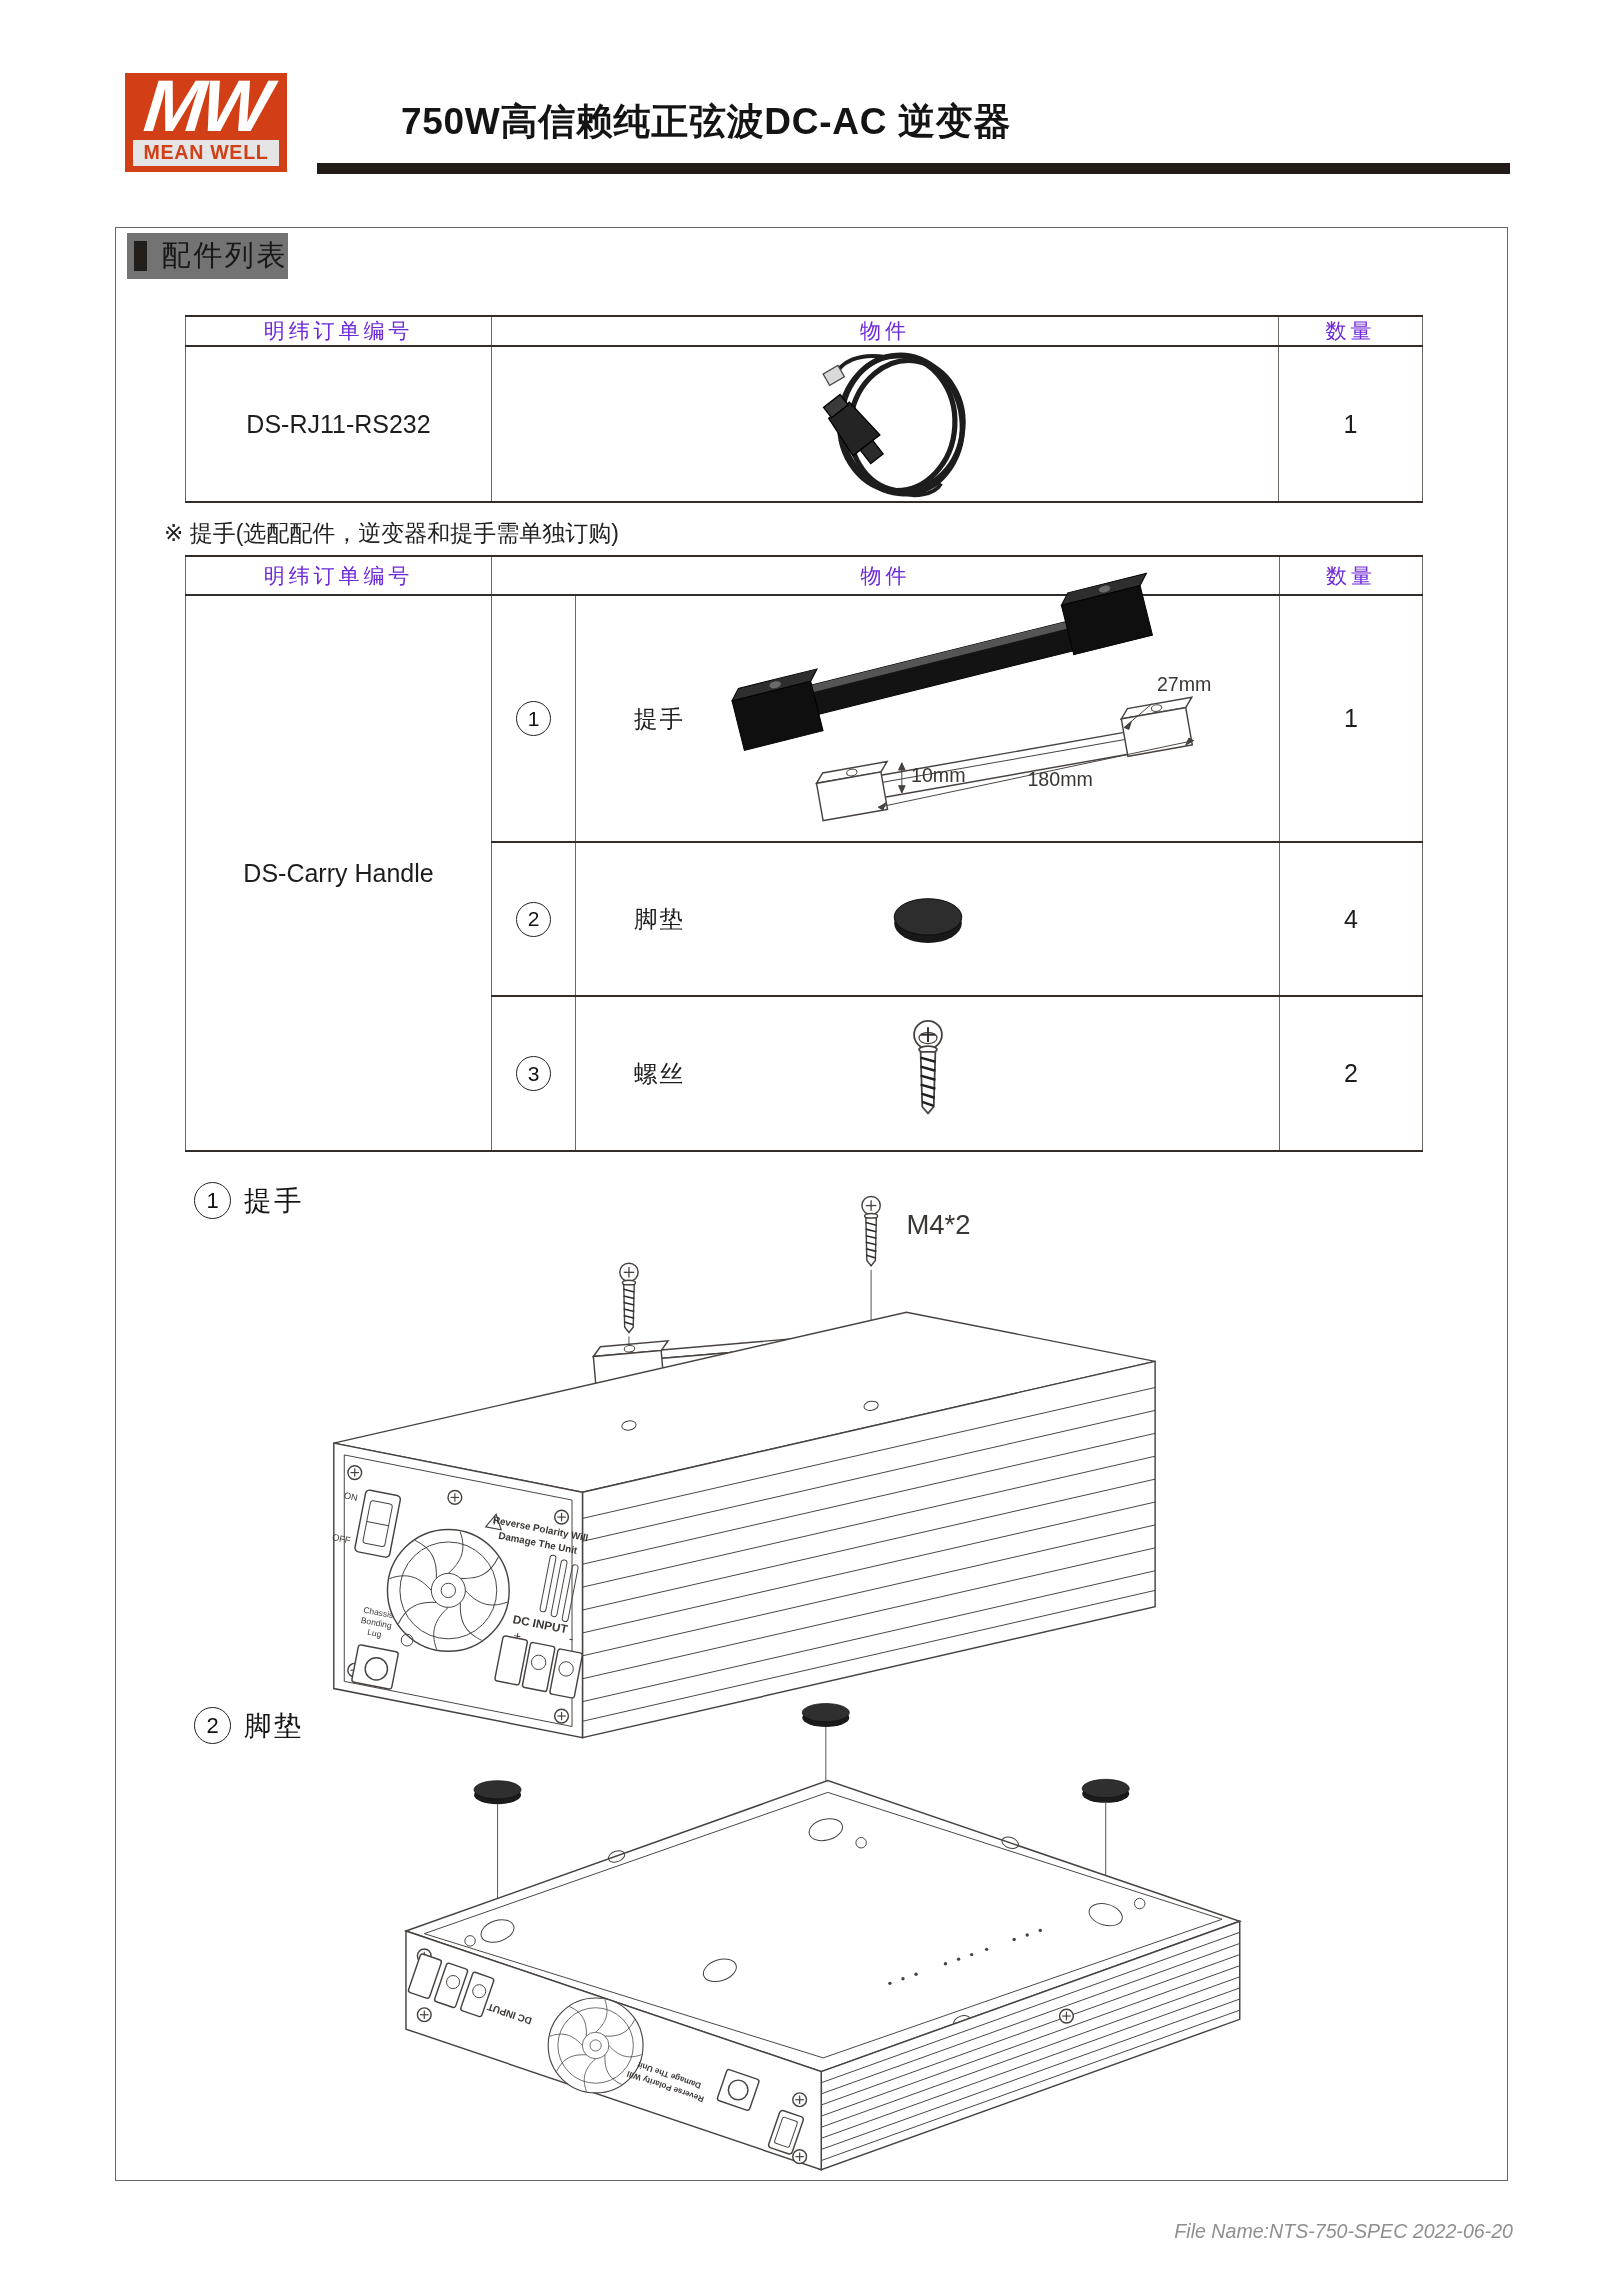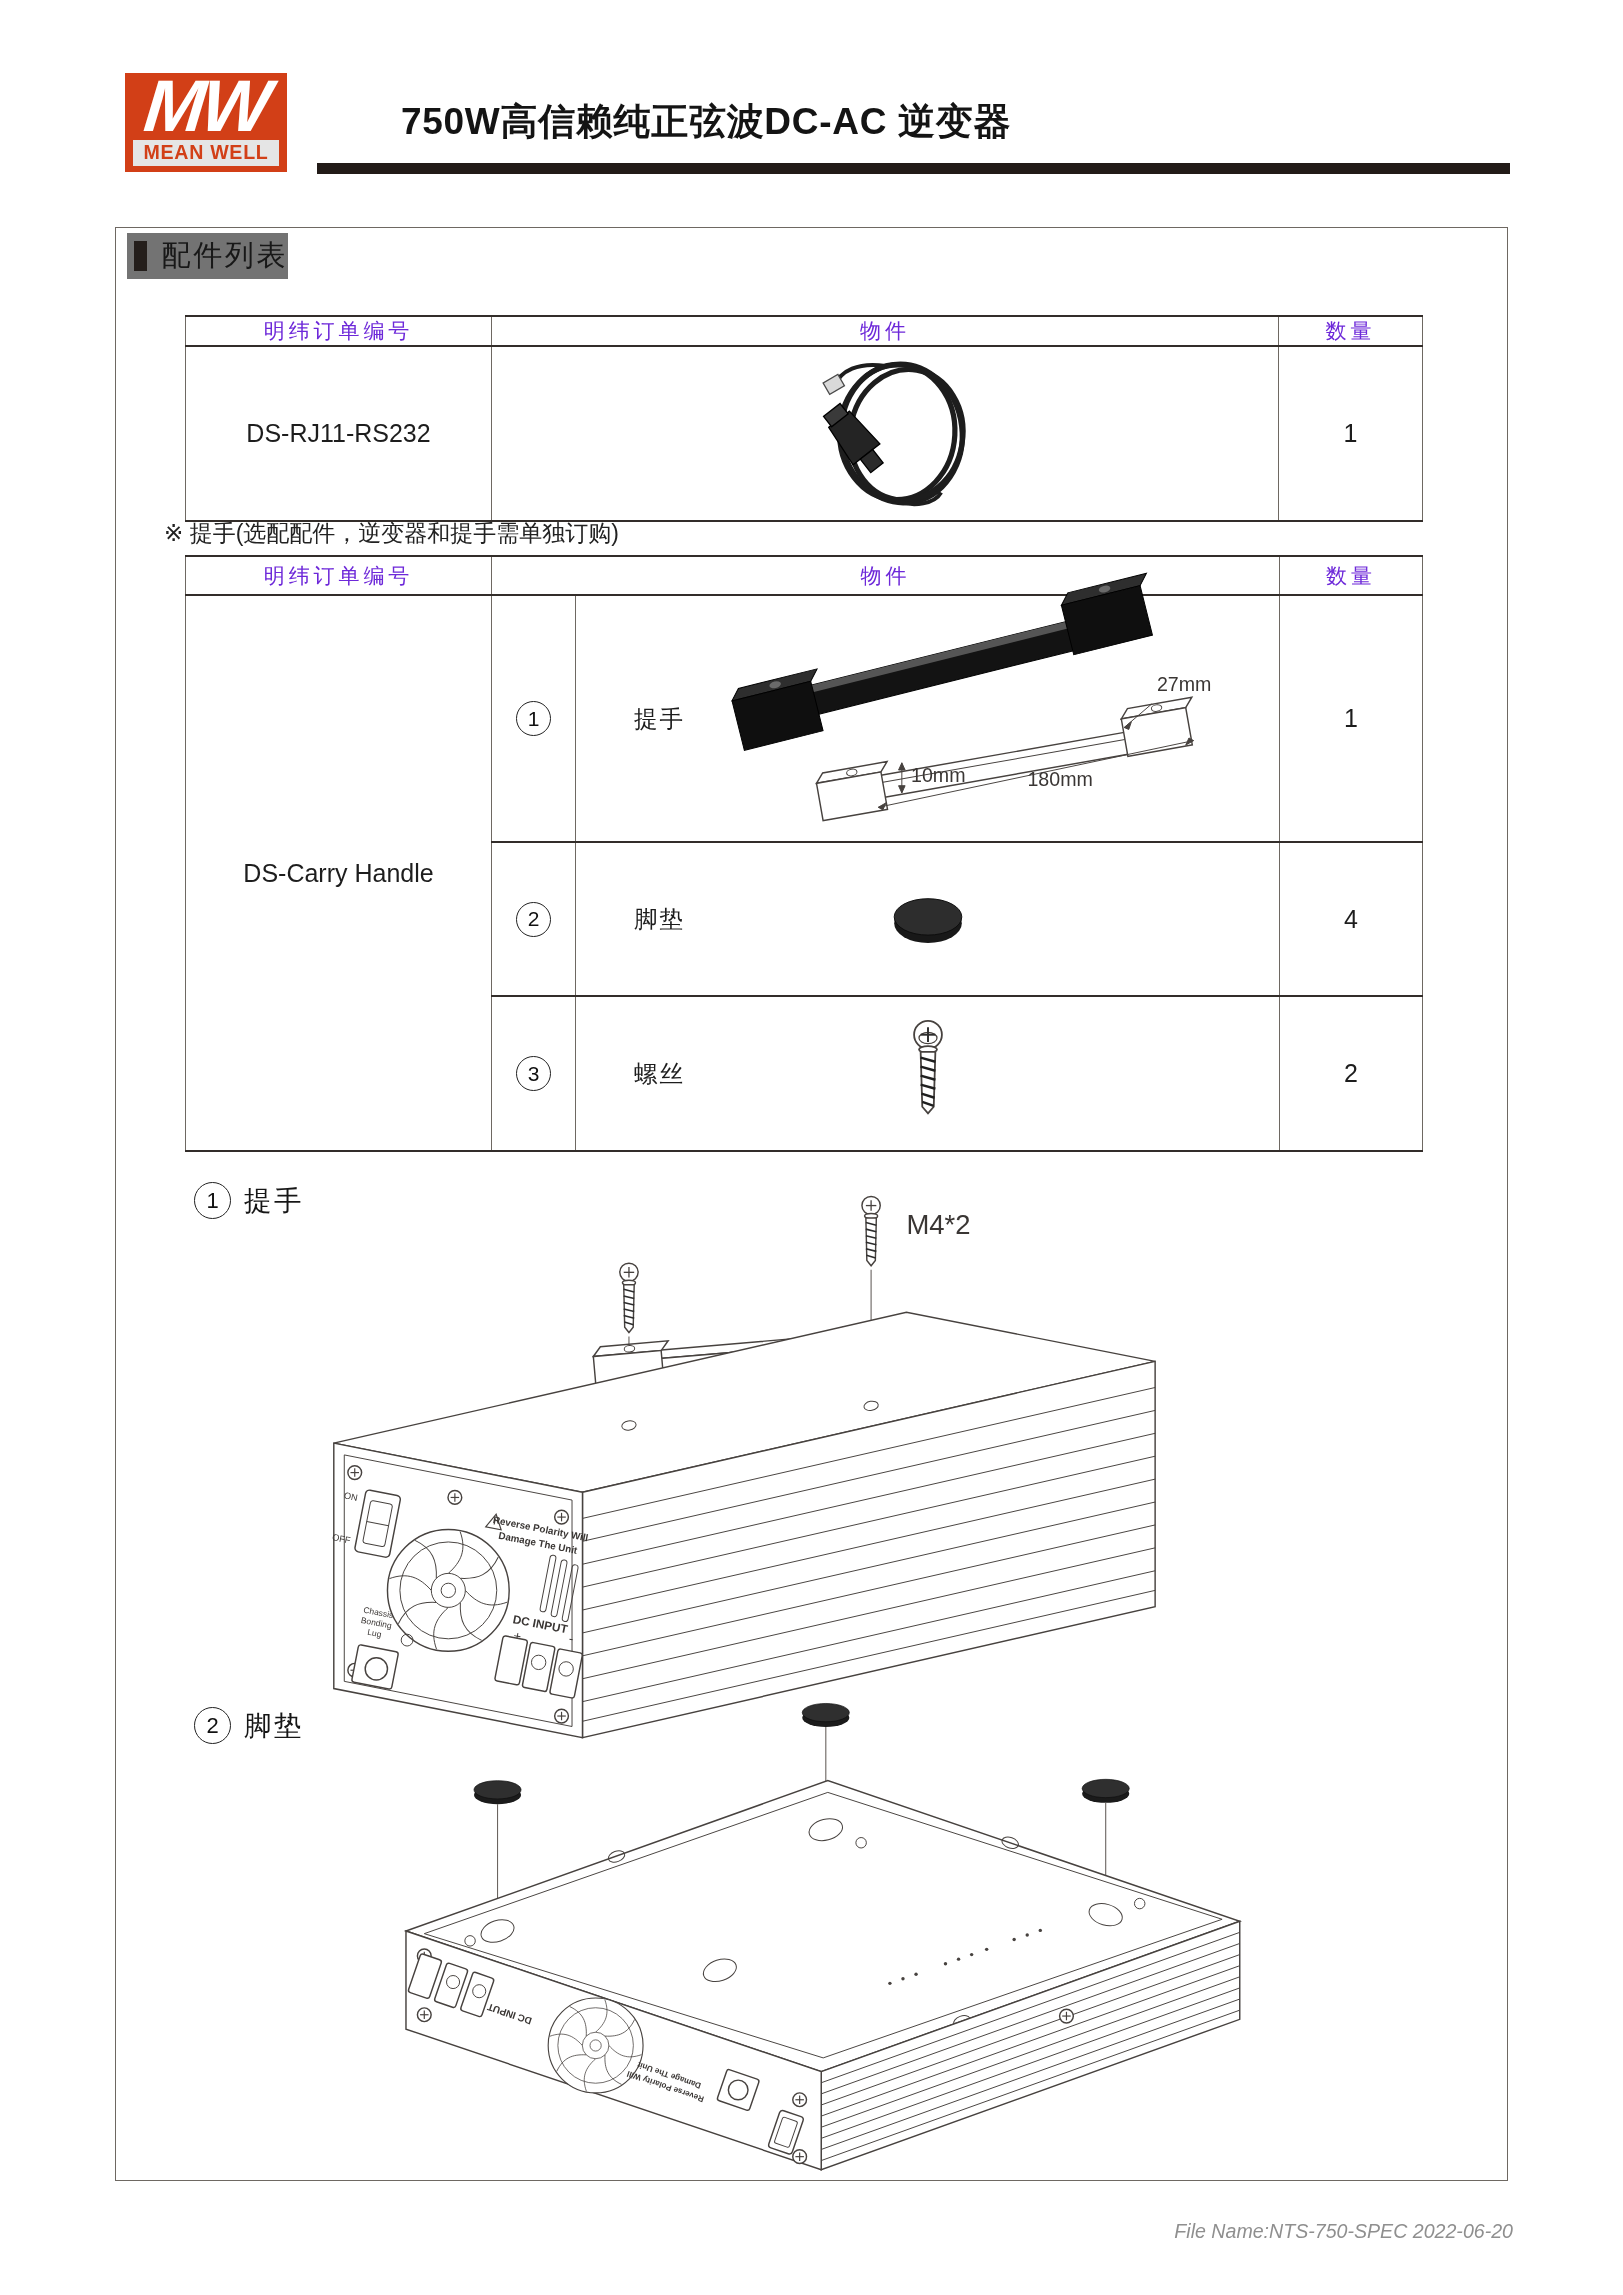--- a/index.html
+++ b/index.html
@@ -131,21 +131,21 @@
         <col style="width:144px">
       </colgroup>
     <thead>
       <tr>
         <th>明纬订单编号</th>
         <th>物件</th>
         <th>数量</th>
       </tr>
     </thead>
     <tbody>
-      <tr style="height:175px">
+      <tr style="height:156px">
         <td class="cell-order">DS-RJ11-RS232</td>
         <td class="item-cell">
           <svg width="275" height="151" viewBox="0 0 420 230">
             <g fill="none" stroke="#1d1d1d" stroke-width="8">
               <ellipse cx="235" cy="115" rx="92" ry="106" transform="rotate(-7 235 115)"></ellipse>
               <ellipse cx="228" cy="113" rx="88" ry="103" transform="rotate(3 228 113)"></ellipse>
               <ellipse cx="242" cy="117" rx="86" ry="100" transform="rotate(9 242 117)"></ellipse>
               <path d="M210,12 C170,6 140,18 132,44" stroke-width="6"></path>
               <path d="M226,218 C255,228 285,222 295,205" stroke-width="6"></path>
             </g>

